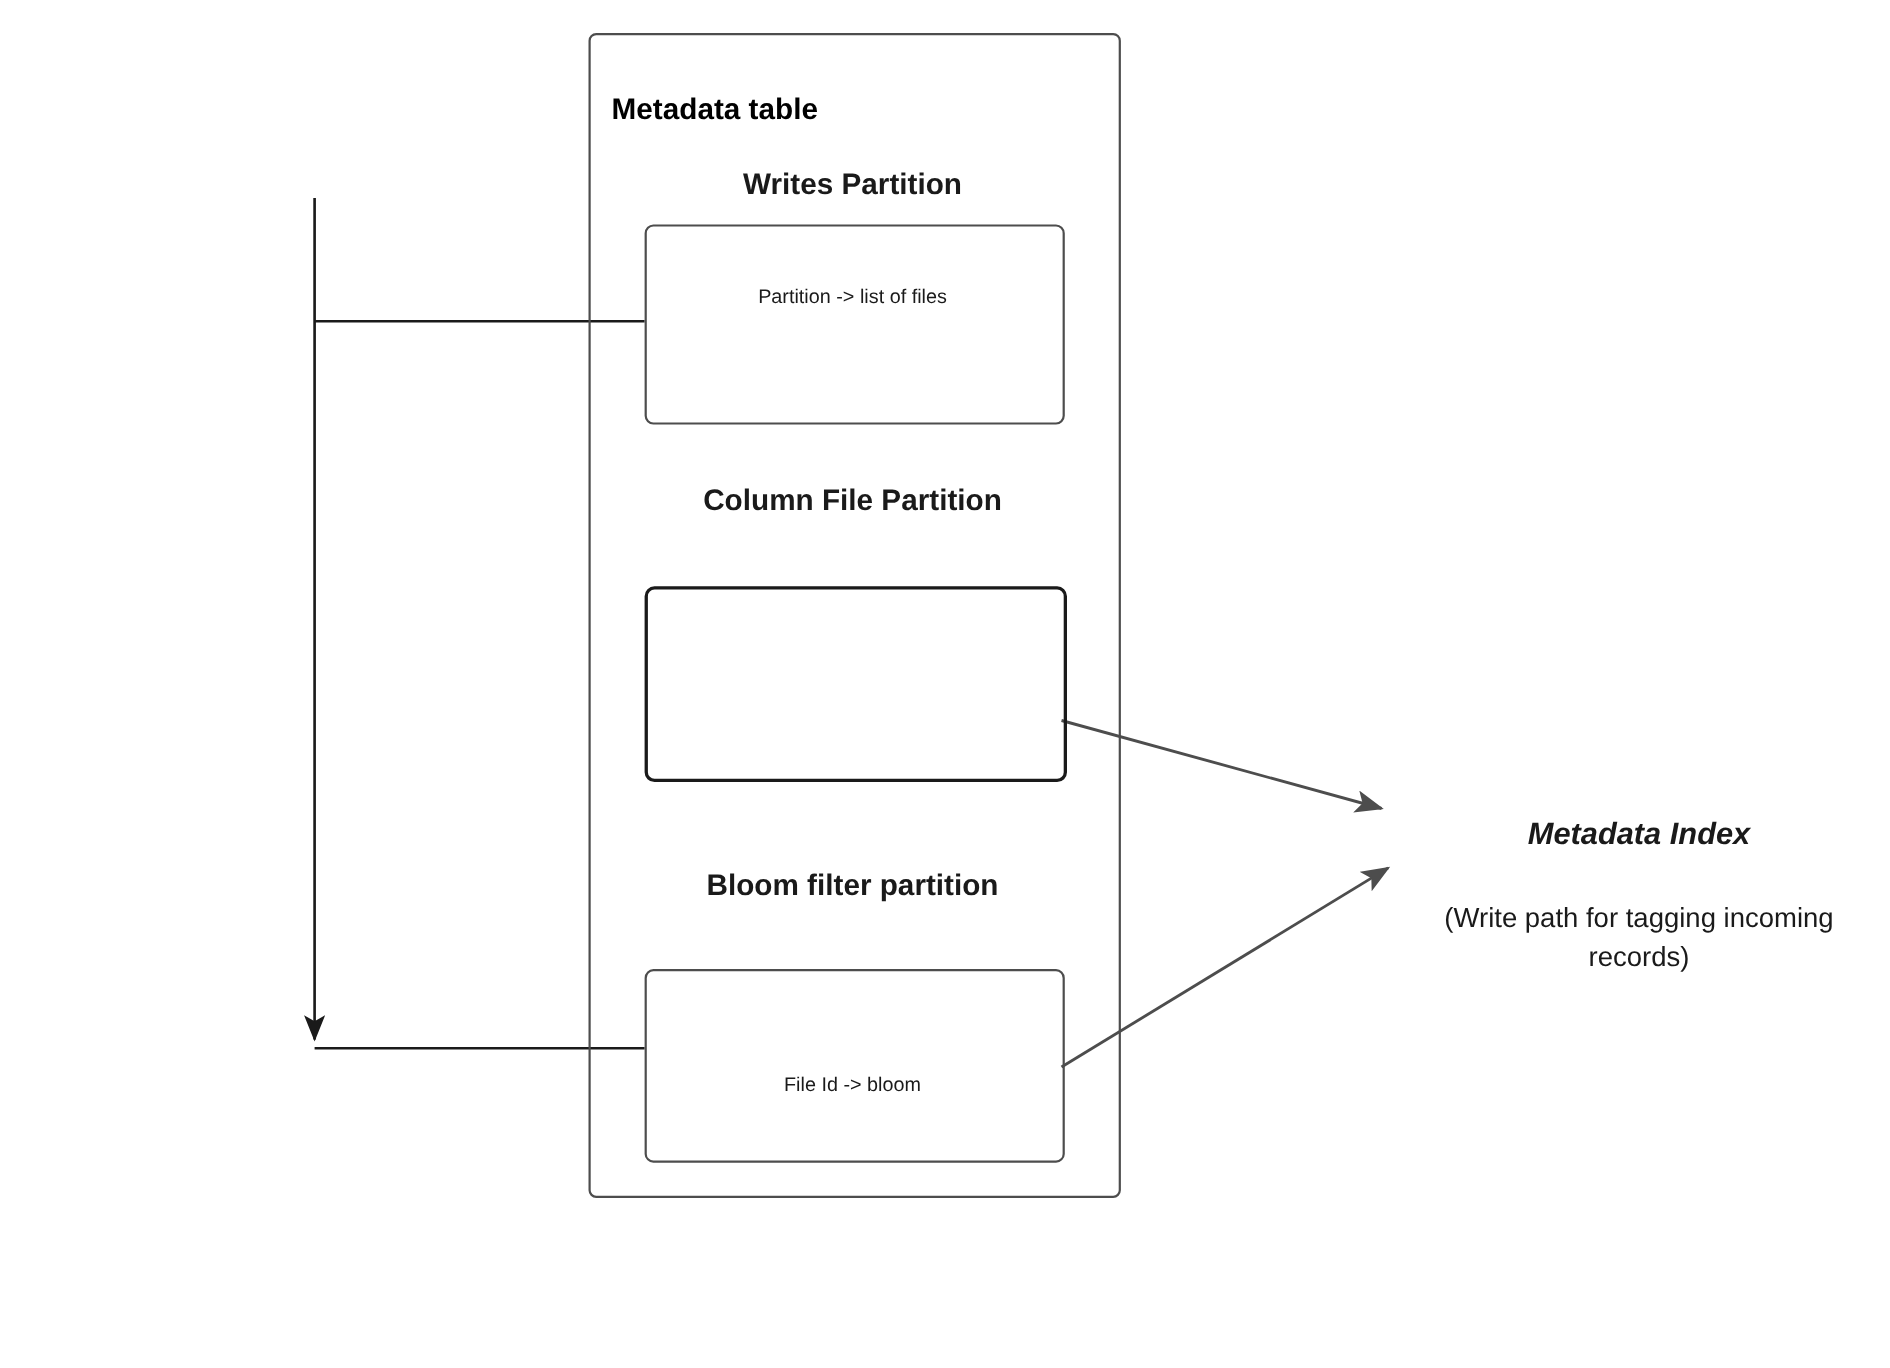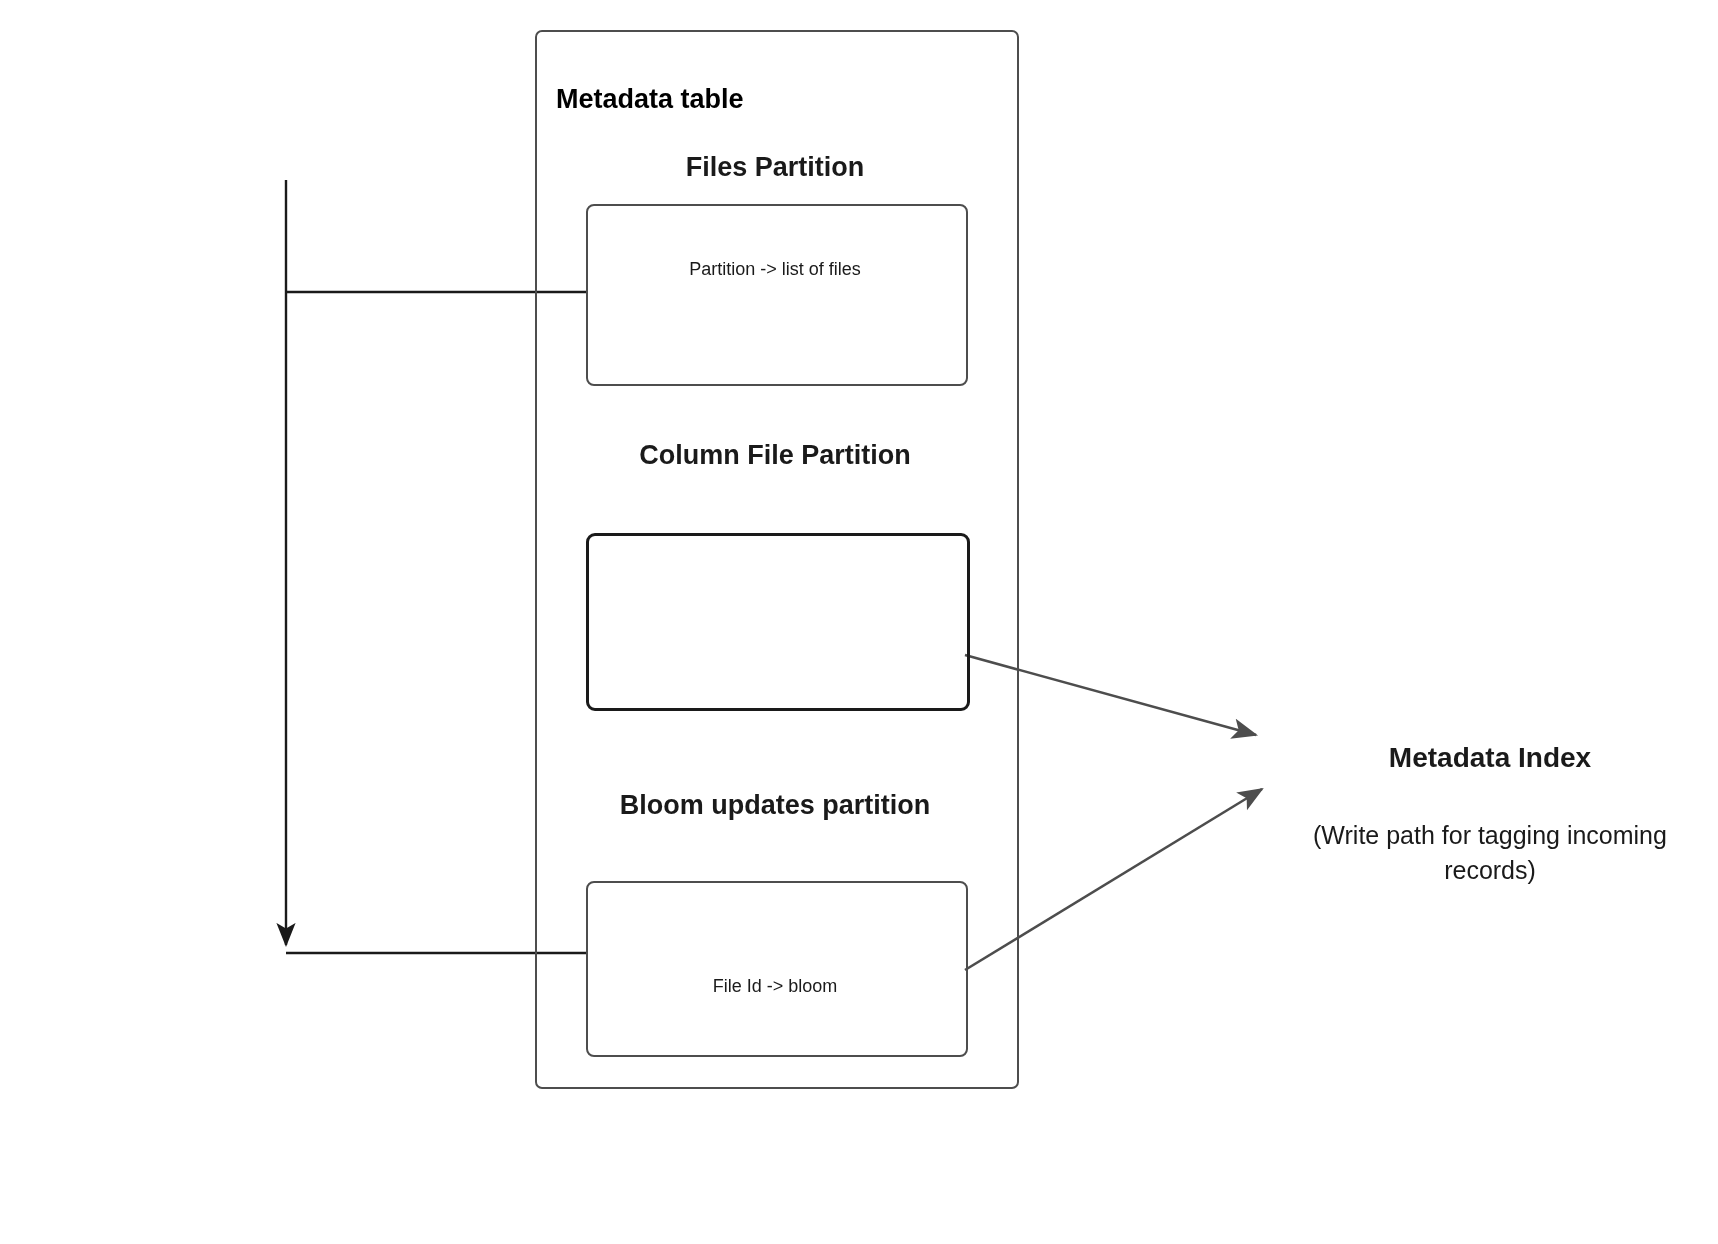--- a/index.html
+++ b/index.html
@@ -53,21 +53,21 @@
   .inner-text{
     font-size:18px;color:#1a1a1a;
   }
   #files-text{left:586px;top:258px;width:378px;}
   #colstats-text{left:586px;top:580px;width:378px;line-height:1.38;}
   #bloom-text{left:586px;top:951px;width:378px;margin-top:24px;}
 
   
   #index-title{
     left:1280px;top:740px;width:420px;
-    font-size:28px;font-weight:bold;color:#1a1a1a;
+    font-size:28px;font-weight:bold;color:#1a1a1a;font-style:italic;
   }
   #index-caption{
     left:1300px;top:818px;width:380px;
     font-size:25px;color:#1a1a1a;line-height:1.40;
   }
 </style>
 </head>
 <body>
 
 <div id="canvas">
@@ -101,27 +101,27 @@
     <g>
       <path d="M965,970 L1262,789" fill="none" stroke="#4d4d4d" stroke-width="2.6" marker-end="url(#ah)"></path>
     </g>
   </svg>
 
 
   <div id="metadata-box"></div>
 
   <div class="txt" id="metadata-title">Metadata table</div>
 
-  <div class="txt section-heading" id="files-heading">Files Partition</div>
+  <div class="txt section-heading" id="files-heading">Writes Partition</div>
   <div class="inner-box" id="files-box"></div>
   <div class="txt inner-text" id="files-text">Partition -&gt; list of files</div>
 
   <div class="txt section-heading" id="colstats-heading">Column File Partition</div>
   <div class="inner-box" id="colstats-box"></div>
 
-  <div class="txt section-heading" id="bloom-heading">Bloom updates partition</div>
+  <div class="txt section-heading" id="bloom-heading">Bloom filter partition</div>
   <div class="inner-box" id="bloom-box"></div>
   <div class="txt inner-text" id="bloom-text">File Id -&gt; bloom</div>
 
   <div class="txt" id="index-title">Metadata Index</div>
   <div class="txt" id="index-caption">(Write path for tagging incoming records)</div>
 
 </div>
 
 </body></html>

